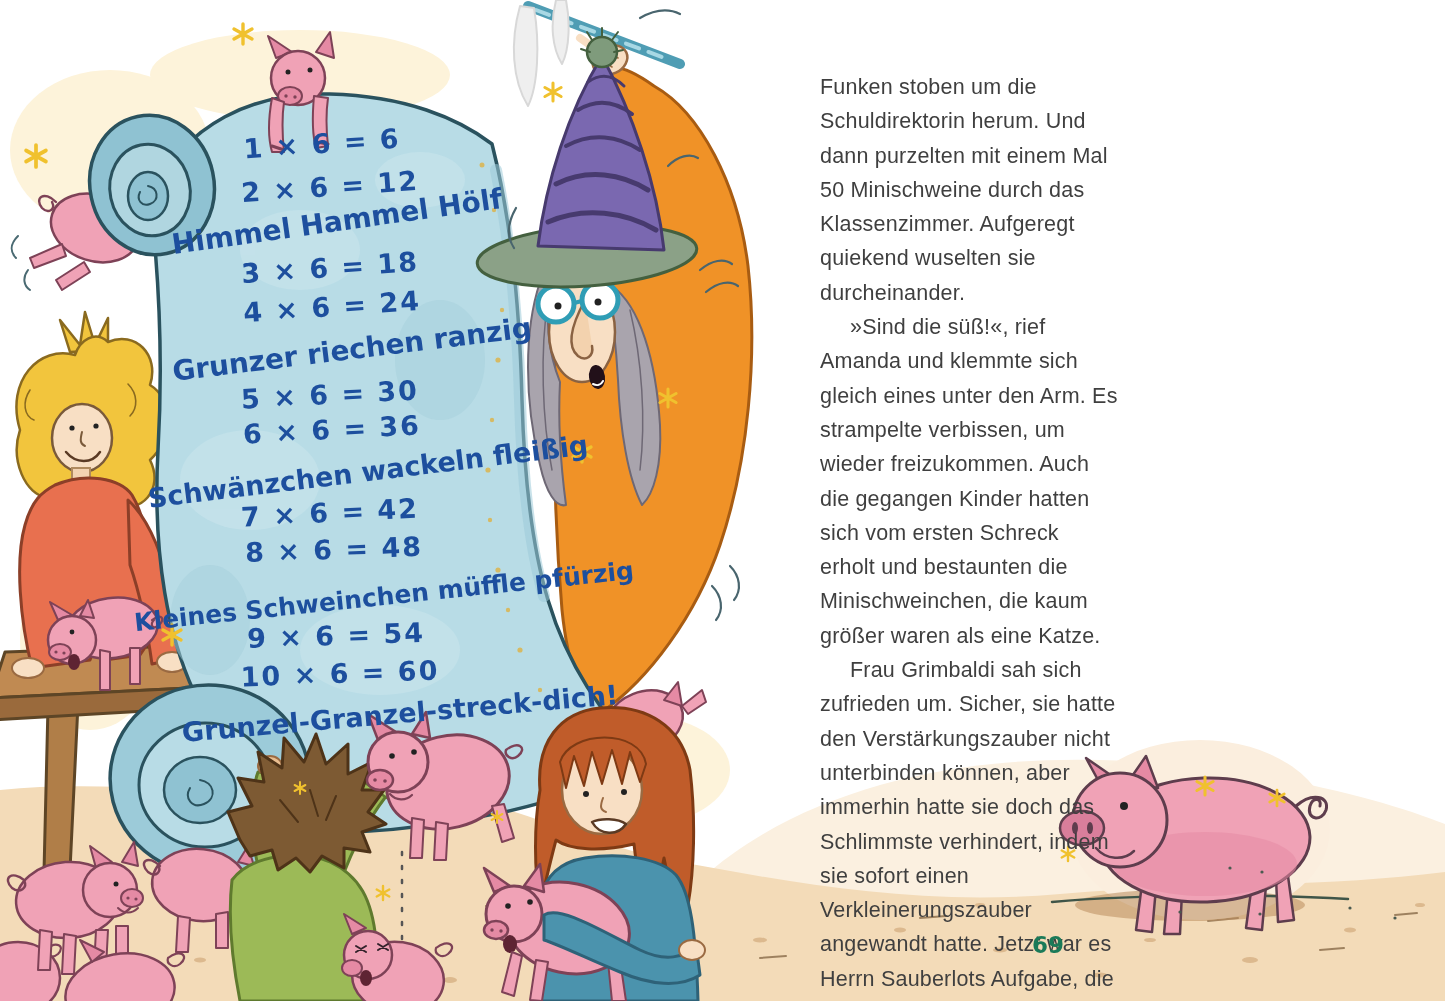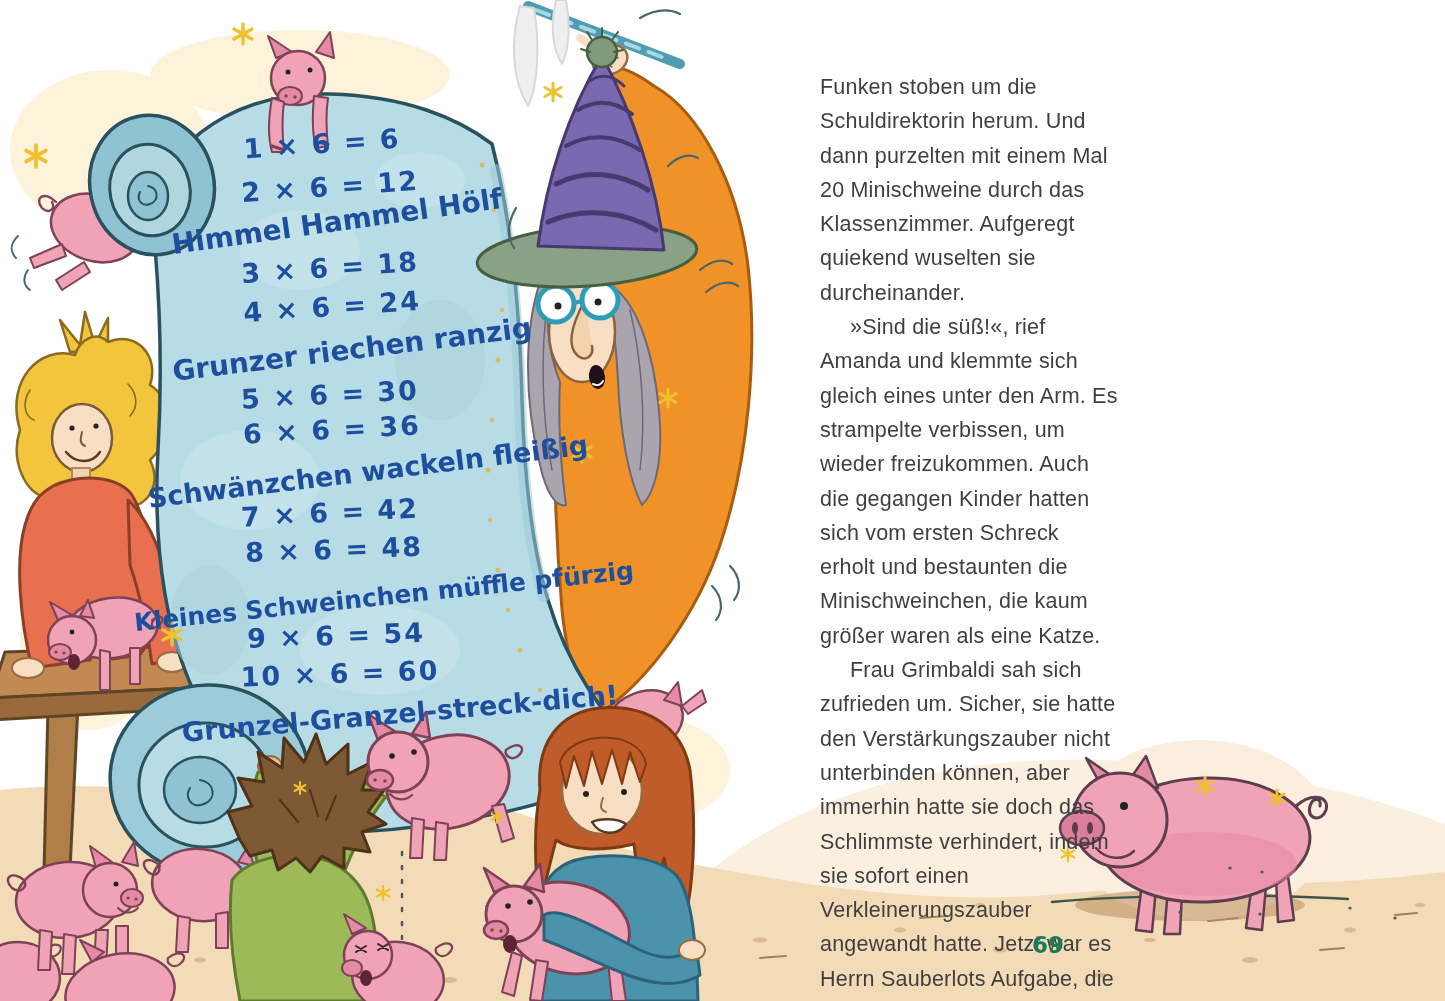--- a/index.html
+++ b/index.html
@@ -401,20 +401,20 @@
   <div class="sline eq l10">7 × 6 = 42</div>
   <div class="sline eq l11">8 × 6 = 48</div>
   <div class="sline rhyme l12">Kleines Schweinchen müffle pfürzig</div>
   <div class="sline eq l13">9 × 6 = 54</div>
   <div class="sline eq l14">10 × 6 = 60</div>
   <div class="sline rhyme l15">Grunzel-Granzel-streck-dich!</div>
 </div>
 
 <div class="story">
   <div class="pig-float"></div>
-  <p>Funken stoben um die Schuldirektorin herum. Und dann purzelten mit einem Mal 20 Minischweine durch das Klassenzimmer. Aufgeregt quiekend wuselten sie durcheinander.</p>
+  <p>Funken stoben um die Schuldirektorin herum. Und dann purzelten mit einem Mal 50 Minischweine durch das Klassenzimmer. Aufgeregt quiekend wuselten sie durcheinander.</p>
   <p class="indent">»Sind die süß!«, rief Amanda und klemmte sich gleich eines unter den Arm. Es strampelte verbissen, um wieder freizukommen. Auch die gegangen Kinder hatten sich vom ersten Schreck erholt und bestaunten die Minischweinchen, die kaum größer waren als eine Katze.</p>
   <p class="indent">Frau Grimbaldi sah sich zufrieden um. Sicher, sie hatte den Verstärkungszauber nicht unterbinden können, aber immerhin hatte sie doch das Schlimmste verhindert, indem sie sofort einen Verkleinerungszauber angewandt hatte. Jetzt war es Herrn Sauberlots Aufgabe, die kleinen Schweinchen einzusammeln und aus der Schule zu bringen. Und es wäre vermutlich auch alles gut gegangen, wenn in diesem Moment nicht Frau Schrabnax, die Schulsekretärin die Tür geöffnet hätte, um der Professorin ihren Morgentee zu bringen. So aber stürmten die Minischweine wie auf</p>
 </div>
 
 <div class="pagenum">69</div>
 
 </div>
 
 </body></html>

